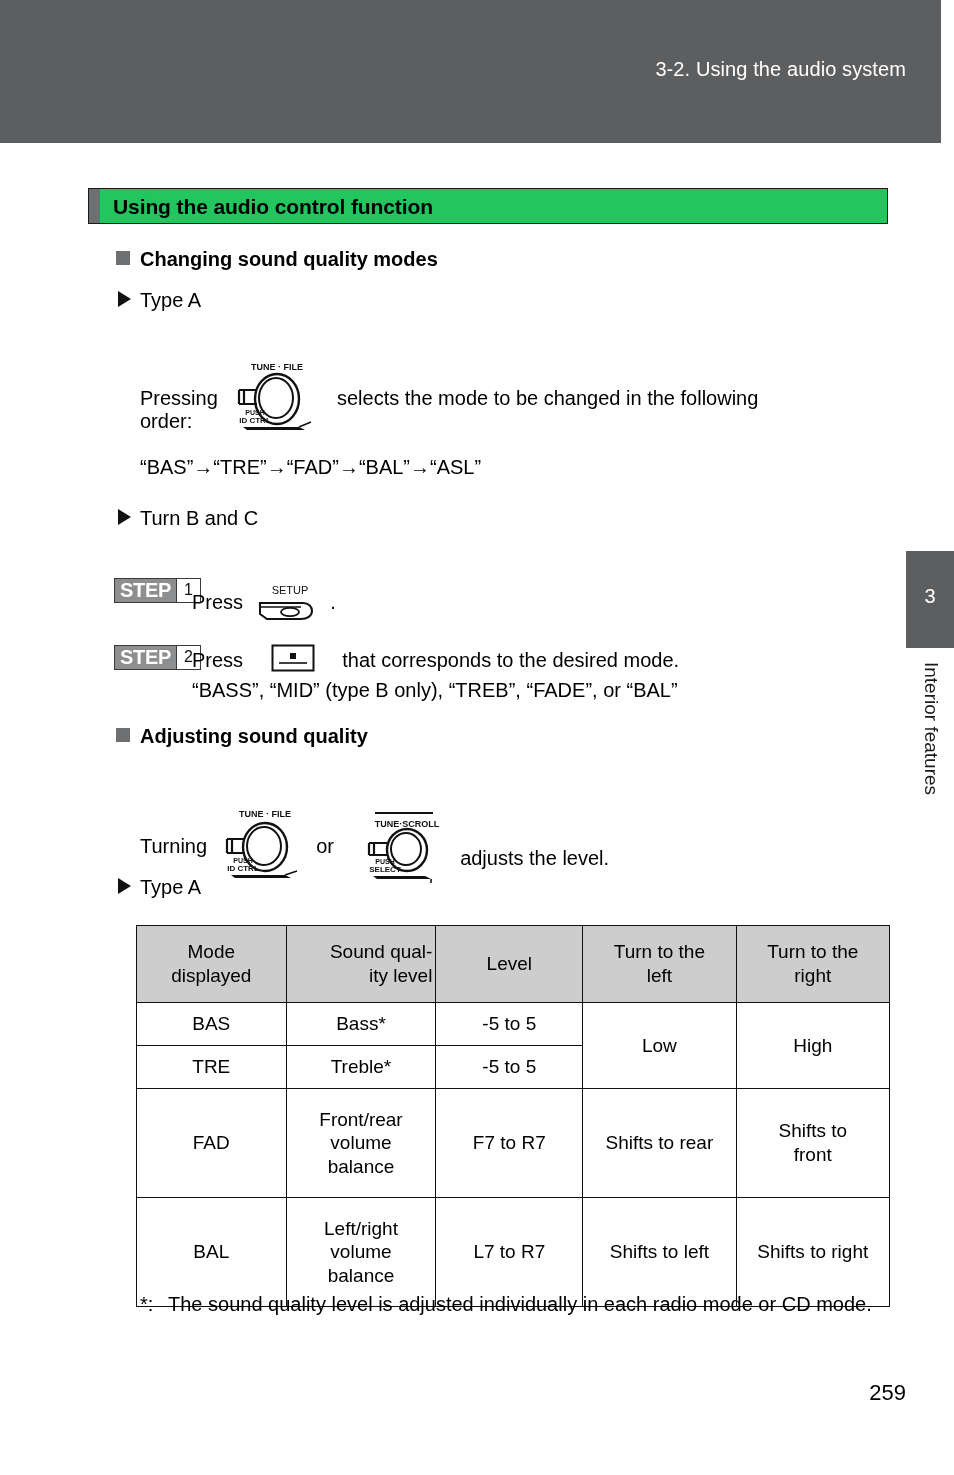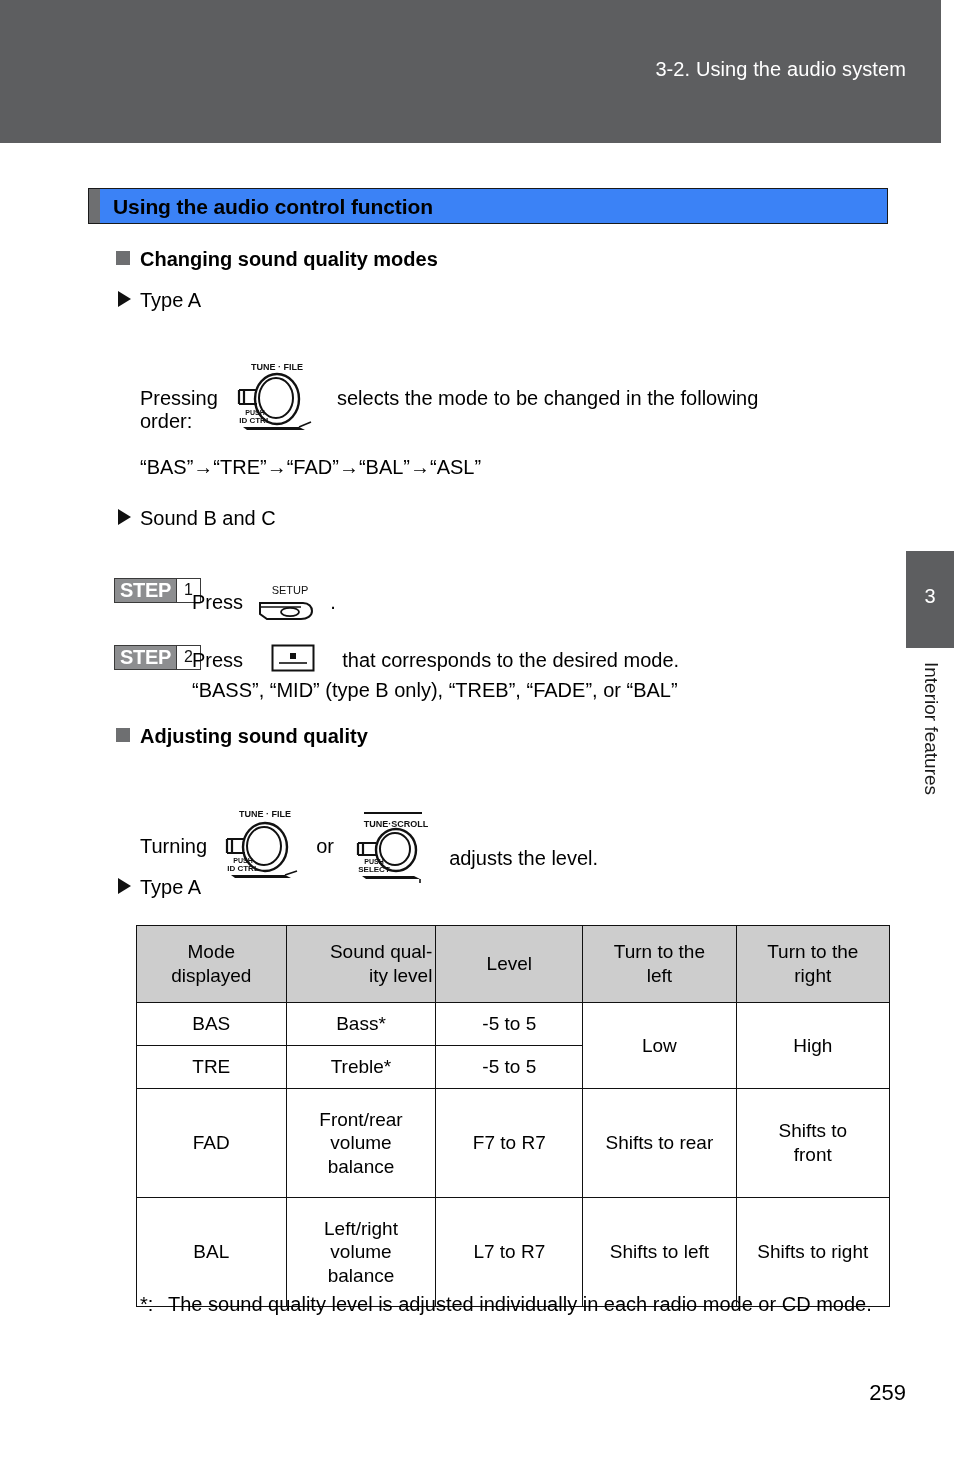--- a/index.html
+++ b/index.html
@@ -73,21 +73,21 @@
 
   
   .section-box {
     position: absolute;
     left: 88px;
     top: 188px;
     width: 800px;
     height: 36px;
     border: 1.5px solid #1a1a1a;
     box-sizing: border-box;
-    background: #3b82f6;
+    background: #22c55e;
   }
   .section-box .bar {
     position: absolute;
     left: 0;
     top: 0;
     width: 11px;
     height: 100%;
     background: #6e6f71;
   }
   .section-box .title {
@@ -263,21 +263,21 @@
       <path d="M66 67 L78 62" stroke="#111" stroke-width="1.6" fill="none"></path>
     </svg>
   </span>
   <span style="display:inline-block; vertical-align:middle;text-align:right;">selects the mode to be changed in the following</span>
 </div>
 
 <div class="para" style="left:140px; top:410px;">order:</div>
 <div class="para" style="left:140px; top:456px;">“BAS”→“TRE”→“FAD”→“BAL”→“ASL”</div>
 
 <div class="tri-head" style="left:118px; top:507px;">
-  <span class="tri"></span><span>Sound B and C</span>
+  <span class="tri"></span><span>Turn B and C</span>
 </div>
 
 <div class="step-badge" style="left:114px; top:578px;">
   <span class="word">STEP</span>
   <span class="num">1</span>
 </div>
 <div class="para" style="left:192px; top:575px;">
   <span style="display:inline-block; vertical-align:middle;">Press</span>
   <span class="icon-inline" style="margin:8px 8px 0 8px;">
     <svg width="60" height="42" viewBox="0 0 60 42" xmlns="http://www.w3.org/2000/svg">
@@ -319,21 +319,21 @@
       <ellipse cx="42" cy="42" rx="22" ry="24" fill="none" stroke="#111" stroke-width="2.4"></ellipse>
       <ellipse cx="41" cy="41" rx="17" ry="19" fill="none" stroke="#111" stroke-width="2"></ellipse>
       <path d="M4 34 H22 M4 34 V48 M4 48 H22 M9 34 V48" stroke="#111" stroke-width="2.2" fill="none"></path>
       <text x="20" y="58" font-family="Liberation Sans, sans-serif" font-size="7" font-weight="bold" text-anchor="middle" fill="#111">PUSH</text>
       <text x="20" y="66" font-family="Liberation Sans, sans-serif" font-size="8" font-weight="bold" text-anchor="middle" fill="#111">ID CTRL</text>
       <path d="M8 70 H62 L68 73 H12 Z" fill="#111"></path>
       <path d="M62 70 L74 66" stroke="#111" stroke-width="1.6" fill="none"></path>
     </svg>
   </span>
   <span style="display:inline-block; vertical-align:middle;">or</span>
-  <span class="icon-inline" style="margin:0 10px 0 14px;">
+  <span class="icon-inline" style="margin:0 10px 0 25px;">
     <svg width="80" height="78" viewBox="0 0 80 78" xmlns="http://www.w3.org/2000/svg">
       <path d="M10 8 H68" stroke="#111" stroke-width="2"></path>
       <text x="42" y="22" font-family="Liberation Sans, sans-serif" font-size="9" font-weight="bold" text-anchor="middle" fill="#111">TUNE·SCROLL</text>
       <ellipse cx="42" cy="45" rx="20" ry="21" fill="none" stroke="#111" stroke-width="2.4"></ellipse>
       <ellipse cx="41" cy="44" rx="15" ry="16" fill="none" stroke="#111" stroke-width="2"></ellipse>
       <path d="M4 38 H22 M4 38 V50 M4 50 H22 M9 38 V50" stroke="#111" stroke-width="2.2" fill="none"></path>
       <text x="20" y="59" font-family="Liberation Sans, sans-serif" font-size="7" font-weight="bold" text-anchor="middle" fill="#111">PUSH</text>
       <text x="20" y="67" font-family="Liberation Sans, sans-serif" font-size="8" font-weight="bold" text-anchor="middle" fill="#111">SELECT</text>
       <path d="M8 71 H60 L66 74 H12 Z" fill="#111"></path>
       <path d="M66 74 V78" stroke="#111" stroke-width="1.6"></path>

